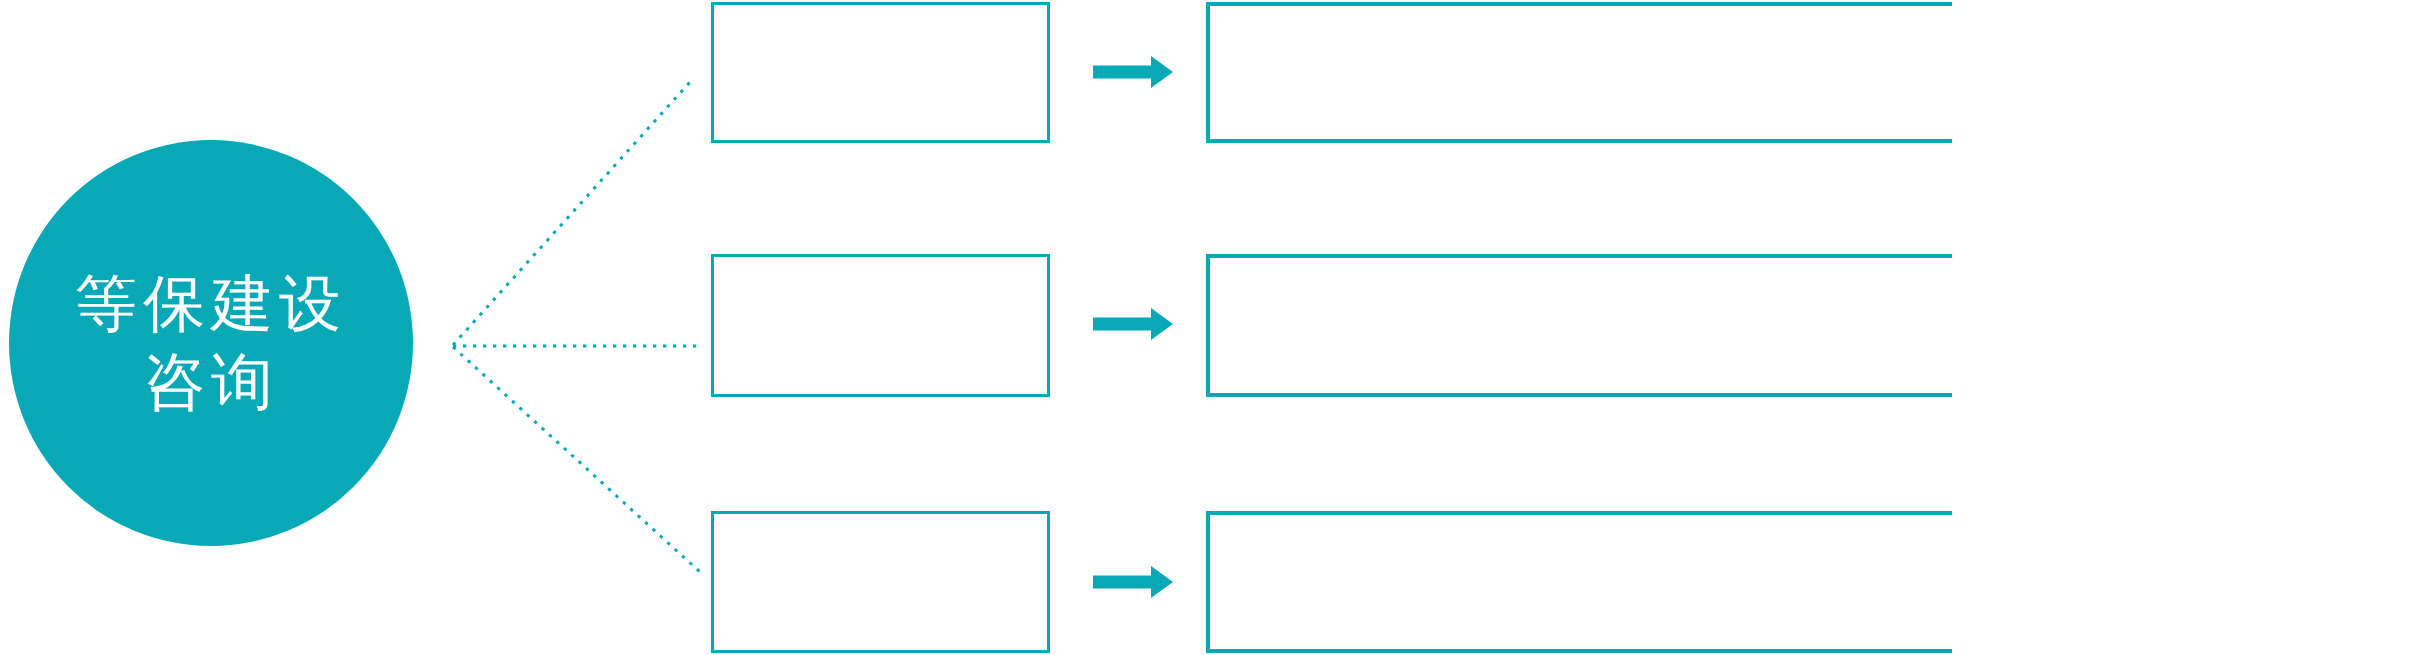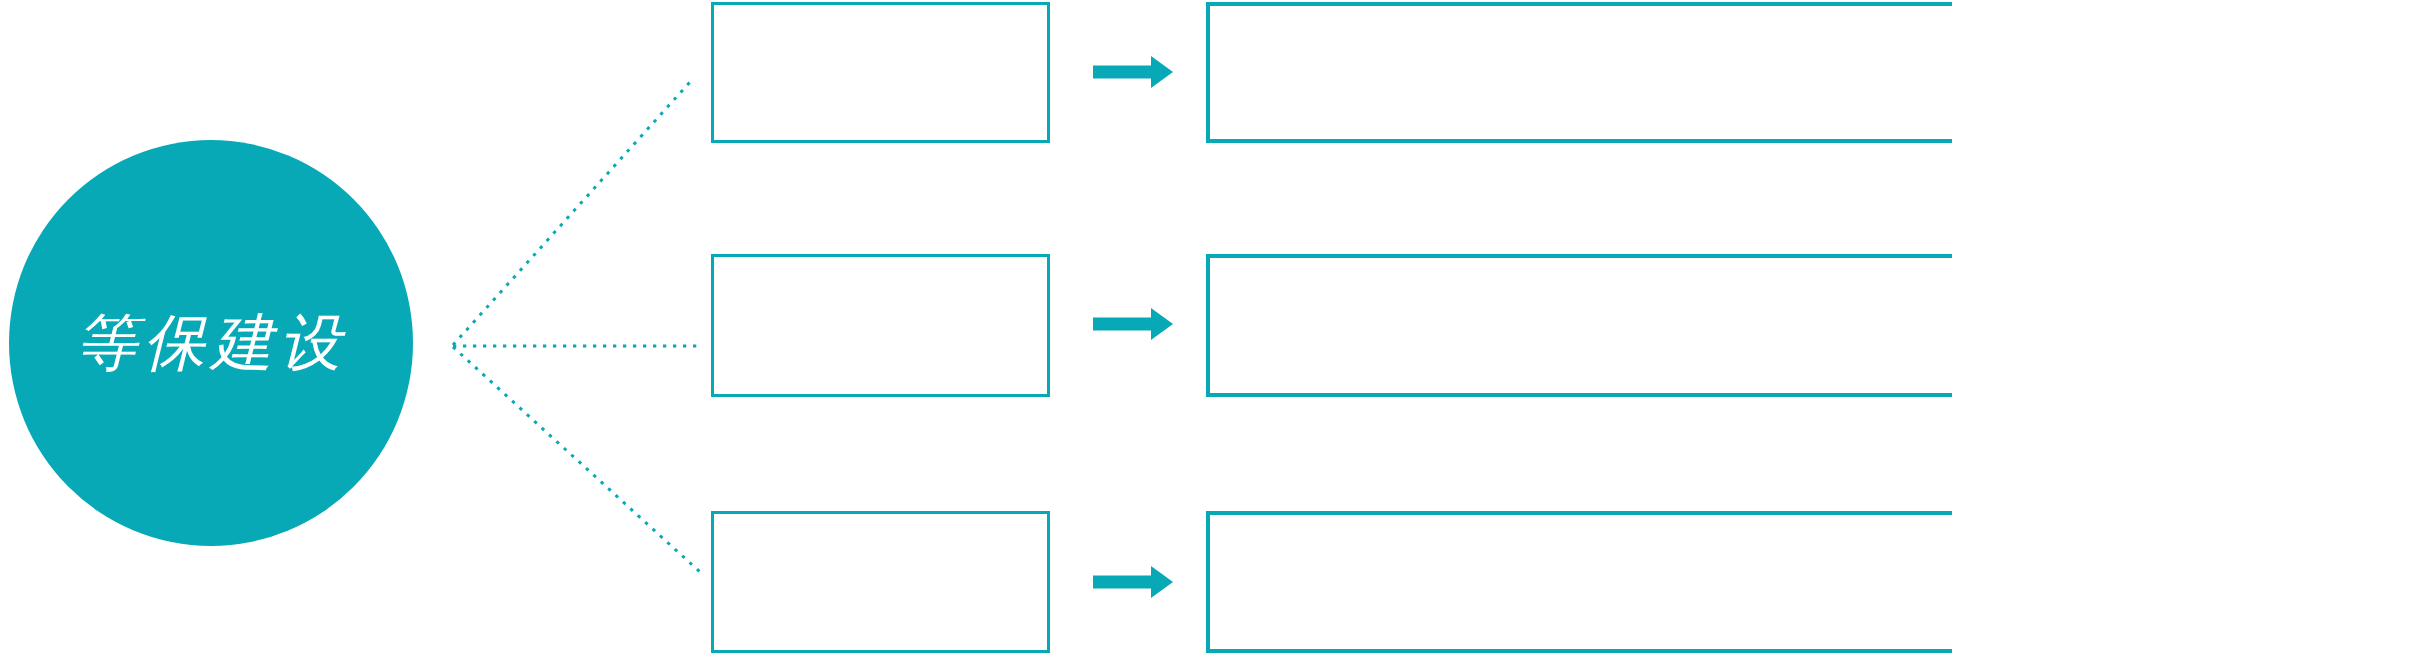--- a/index.html
+++ b/index.html
@@ -11,21 +11,20 @@
   html, body {
     background: var(--bg);
     font-family: "Liberation Sans", sans-serif;
   }
   .canvas {
     position: relative;
     width: 1952px;
     height: 655px;
     background: var(--bg);
     overflow: hidden;
-    font-style: italic;
   }
   .connector-svg {
     position: absolute;
     left: 0; top: 0;
     width: 2434px;
     height: 655px;
     pointer-events: none;
   }
   .dotted-line {
     stroke: var(--accent);
@@ -91,20 +90,21 @@
     </g>
     <g>
       <polygon class="arrow-shape" points="1093,65.5 1151,65.5 1151,56 1173,72 1151,88 1151,78.5 1093,78.5"></polygon>
       <polygon class="arrow-shape" points="1093,317.5 1151,317.5 1151,308 1173,324 1151,340 1151,330.5 1093,330.5"></polygon>
       <polygon class="arrow-shape" points="1093,575.5 1151,575.5 1151,566 1173,582 1151,598 1151,588.5 1093,588.5"></polygon>
     </g>
   </svg>
 
   <div class="center-circle">
     <span class="line">等保建设</span>
+    <span class="line">咨询</span>
   </div>
 
   <div class="topic-box row-1">
     <span></span>
   </div>
   <div class="detail-box row-1">
     <span></span>
   </div>
 
   <div class="topic-box row-2">

